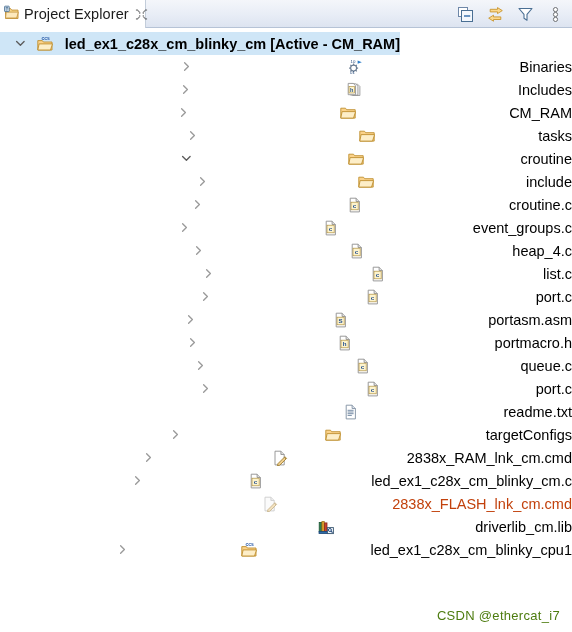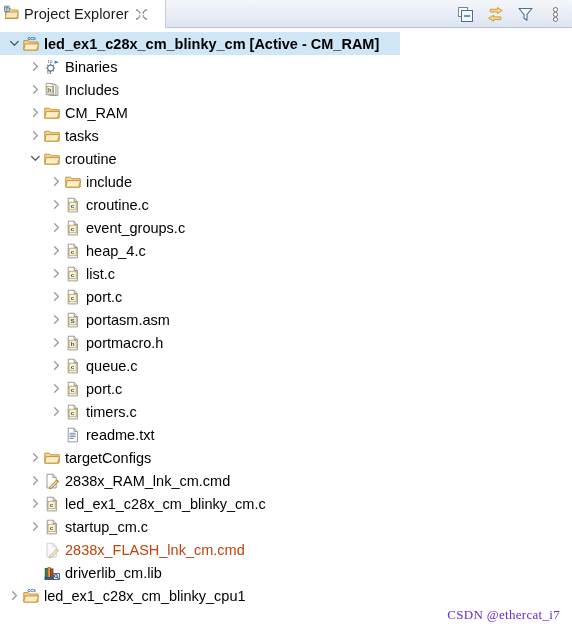--- a/index.html
+++ b/index.html
@@ -74,20 +74,21 @@
     background: #ffffff;
     padding-top: 4px;
     box-sizing: border-box;
   }
   .row {
     display: flex;
     align-items: center;
     height: 23px;
     white-space: nowrap;
     position: relative;
+    justify-content: space-between;
   }
   .row .arrow {
     width: 16px;
     height: 16px;
     flex: none;
     display: flex;
     align-items: center;
     justify-content: center;
   }
   .row .arrow svg { display: block; }
@@ -114,31 +115,31 @@
 
   
   .pad { flex: none; }
 
   
   #watermark {
     position: absolute;
     right: 12px;
     bottom: 9px;
     font-size: 13px;
-    color: #6d28d9;
+    color: #4d7c0f;
     letter-spacing: .3px;
-    font-family: Liberation Serif, serif;
+    font-family: Liberation Sans, sans-serif;
   }
 </style>
 </head>
 <body>
 
 <div id="tabbar">
 
-  <div id="tab-active" style="width: 166px;">
+  <div id="tab-active" style="width: 146px;">
     <span class="tab-icon-wrap">
       <svg width="16" height="16" viewBox="0 0 16 16">
         <path d="M1.5 3.5h5l1.2 1.6h6.3v8.4H1.5z" fill="#fbd98b" stroke="#c79844" stroke-width="1"></path>
         <path d="M2.2 7.1h12.1l-1.6 5.9H1.5z" fill="#fde9bd" stroke="#c79844" stroke-width=".9"></path>
         <rect x="0.6" y="1.2" width="4.6" height="5.4" rx=".5" fill="#e9f3fb" stroke="#4a6f93" stroke-width=".9"></rect>
         <path d="M1.6 2.5h2.6M1.6 3.8h2.6M1.6 5.1h2.0" stroke="#4a6f93" stroke-width=".8"></path>
       </svg>
     </span>
     <span class="tab-title">Project Explorer</span>
     <span class="tab-close">
@@ -443,37 +444,20 @@
           <path d="M3.2 1.2h5.9l3.3 3.3v10.4H3.2z" fill="#ffffff" stroke="#8f8f8f" stroke-width=".9" stroke-linejoin="round"></path>
           <path d="M9.1 1.2v3.3h3.3" fill="#dfdfdf" stroke="#8f8f8f" stroke-width=".85"></path>
           <rect x="4.0" y="5.2" width="7.2" height="7.6" fill="#fdf3cd" stroke="#b0903f" stroke-width=".7"></rect>
           <text x="7.6" y="11.4" font-family="Liberation Sans, sans-serif" font-size="6.2" font-weight="bold" text-anchor="middle" fill="#1f4d8f">c</text>
         </svg>
       </span>
       <span class="label">port.c</span>
     </div>
     <div class="row">
       <span class="pad" style="width: 48px;"></span>
-      <span class="arrow">
-        <svg width="11" height="11" viewBox="0 0 11 11">
-          <path d="M3.6 1.8 L7.4 5.5 L3.6 9.2" fill="none" stroke="#9a9a9a" stroke-width="1.35" stroke-linecap="round" stroke-linejoin="round"></path>
-        </svg>
-      </span>
-      <span class="ico">
-        <svg width="16" height="16" viewBox="0 0 16 16">
-          <path d="M3.2 1.2h5.9l3.3 3.3v10.4H3.2z" fill="#ffffff" stroke="#8f8f8f" stroke-width=".9" stroke-linejoin="round"></path>
-          <path d="M9.1 1.2v3.3h3.3" fill="#dfdfdf" stroke="#8f8f8f" stroke-width=".85"></path>
-          <rect x="4.0" y="5.2" width="7.2" height="7.6" fill="#fdf3cd" stroke="#b0903f" stroke-width=".7"></rect>
-          <text x="7.6" y="11.4" font-family="Liberation Sans, sans-serif" font-size="6.2" font-weight="bold" text-anchor="middle" fill="#1f4d8f">c</text>
-        </svg>
-      </span>
-      <span class="label">timers.c</span>
-    </div>
-    <div class="row">
-      <span class="pad" style="width: 48px;"></span>
       <span class="arrow"></span>
       <span class="ico">
         <svg width="16" height="16" viewBox="0 0 16 16">
           <path d="M3.2 1.2h5.9l3.3 3.3v10.4H3.2z" fill="#ffffff" stroke="#7f8ea0" stroke-width=".9" stroke-linejoin="round"></path>
           <path d="M9.1 1.2v3.3h3.3" fill="#dfe6ee" stroke="#7f8ea0" stroke-width=".85"></path>
           <path d="M4.6 6.3h6.0M4.6 8.0h6.0M4.6 9.7h6.0M4.6 11.4h4.2" stroke="#5f7896" stroke-width=".85"></path>
         </svg>
       </span>
       <span class="label">readme.txt</span>
     </div>
@@ -518,37 +502,20 @@
       </span>
       <span class="ico">
         <svg width="16" height="16" viewBox="0 0 16 16">
           <path d="M3.2 1.2h5.9l3.3 3.3v10.4H3.2z" fill="#ffffff" stroke="#8f8f8f" stroke-width=".9" stroke-linejoin="round"></path>
           <path d="M9.1 1.2v3.3h3.3" fill="#dfdfdf" stroke="#8f8f8f" stroke-width=".85"></path>
           <rect x="4.0" y="5.2" width="7.2" height="7.6" fill="#fdf3cd" stroke="#b0903f" stroke-width=".7"></rect>
           <text x="7.6" y="11.4" font-family="Liberation Sans, sans-serif" font-size="6.2" font-weight="bold" text-anchor="middle" fill="#1f4d8f">c</text>
         </svg>
       </span>
       <span class="label">led_ex1_c28x_cm_blinky_cm.c</span>
-    </div>
-    <div class="row">
-      <span class="pad" style="width: 27px;"></span>
-      <span class="arrow">
-        <svg width="11" height="11" viewBox="0 0 11 11">
-          <path d="M3.6 1.8 L7.4 5.5 L3.6 9.2" fill="none" stroke="#9a9a9a" stroke-width="1.35" stroke-linecap="round" stroke-linejoin="round"></path>
-        </svg>
-      </span>
-      <span class="ico">
-        <svg width="16" height="16" viewBox="0 0 16 16">
-          <path d="M3.2 1.2h5.9l3.3 3.3v10.4H3.2z" fill="#ffffff" stroke="#8f8f8f" stroke-width=".9" stroke-linejoin="round"></path>
-          <path d="M9.1 1.2v3.3h3.3" fill="#dfdfdf" stroke="#8f8f8f" stroke-width=".85"></path>
-          <rect x="4.0" y="5.2" width="7.2" height="7.6" fill="#fdf3cd" stroke="#b0903f" stroke-width=".7"></rect>
-          <text x="7.6" y="11.4" font-family="Liberation Sans, sans-serif" font-size="6.2" font-weight="bold" text-anchor="middle" fill="#1f4d8f">c</text>
-        </svg>
-      </span>
-      <span class="label">startup_cm.c</span>
     </div>
     <div class="row">
       <span class="pad" style="width: 27px;"></span>
       <span class="arrow"></span>
       <span class="ico">
         <svg width="16" height="16" viewBox="0 0 16 16">
           <path d="M3.0 1.2h5.9l3.3 3.3v10.4H3.0z" fill="#fbfbfb" stroke="#cccccc" stroke-width=".9" stroke-linejoin="round"></path>
           <path d="M8.9 1.2v3.3h3.3" fill="#ededed" stroke="#cccccc" stroke-width=".85"></path>
           <path d="M6.0 13.6 L12.9 6.7 L14.6 8.4 L7.7 15.3 L5.4 15.8Z" fill="#f3e2c0" stroke="#c8b58c" stroke-width=".85" stroke-linejoin="round"></path>
           <path d="M12.3 7.3 L14.0 9.0" stroke="#c8b58c" stroke-width=".8"></path>

